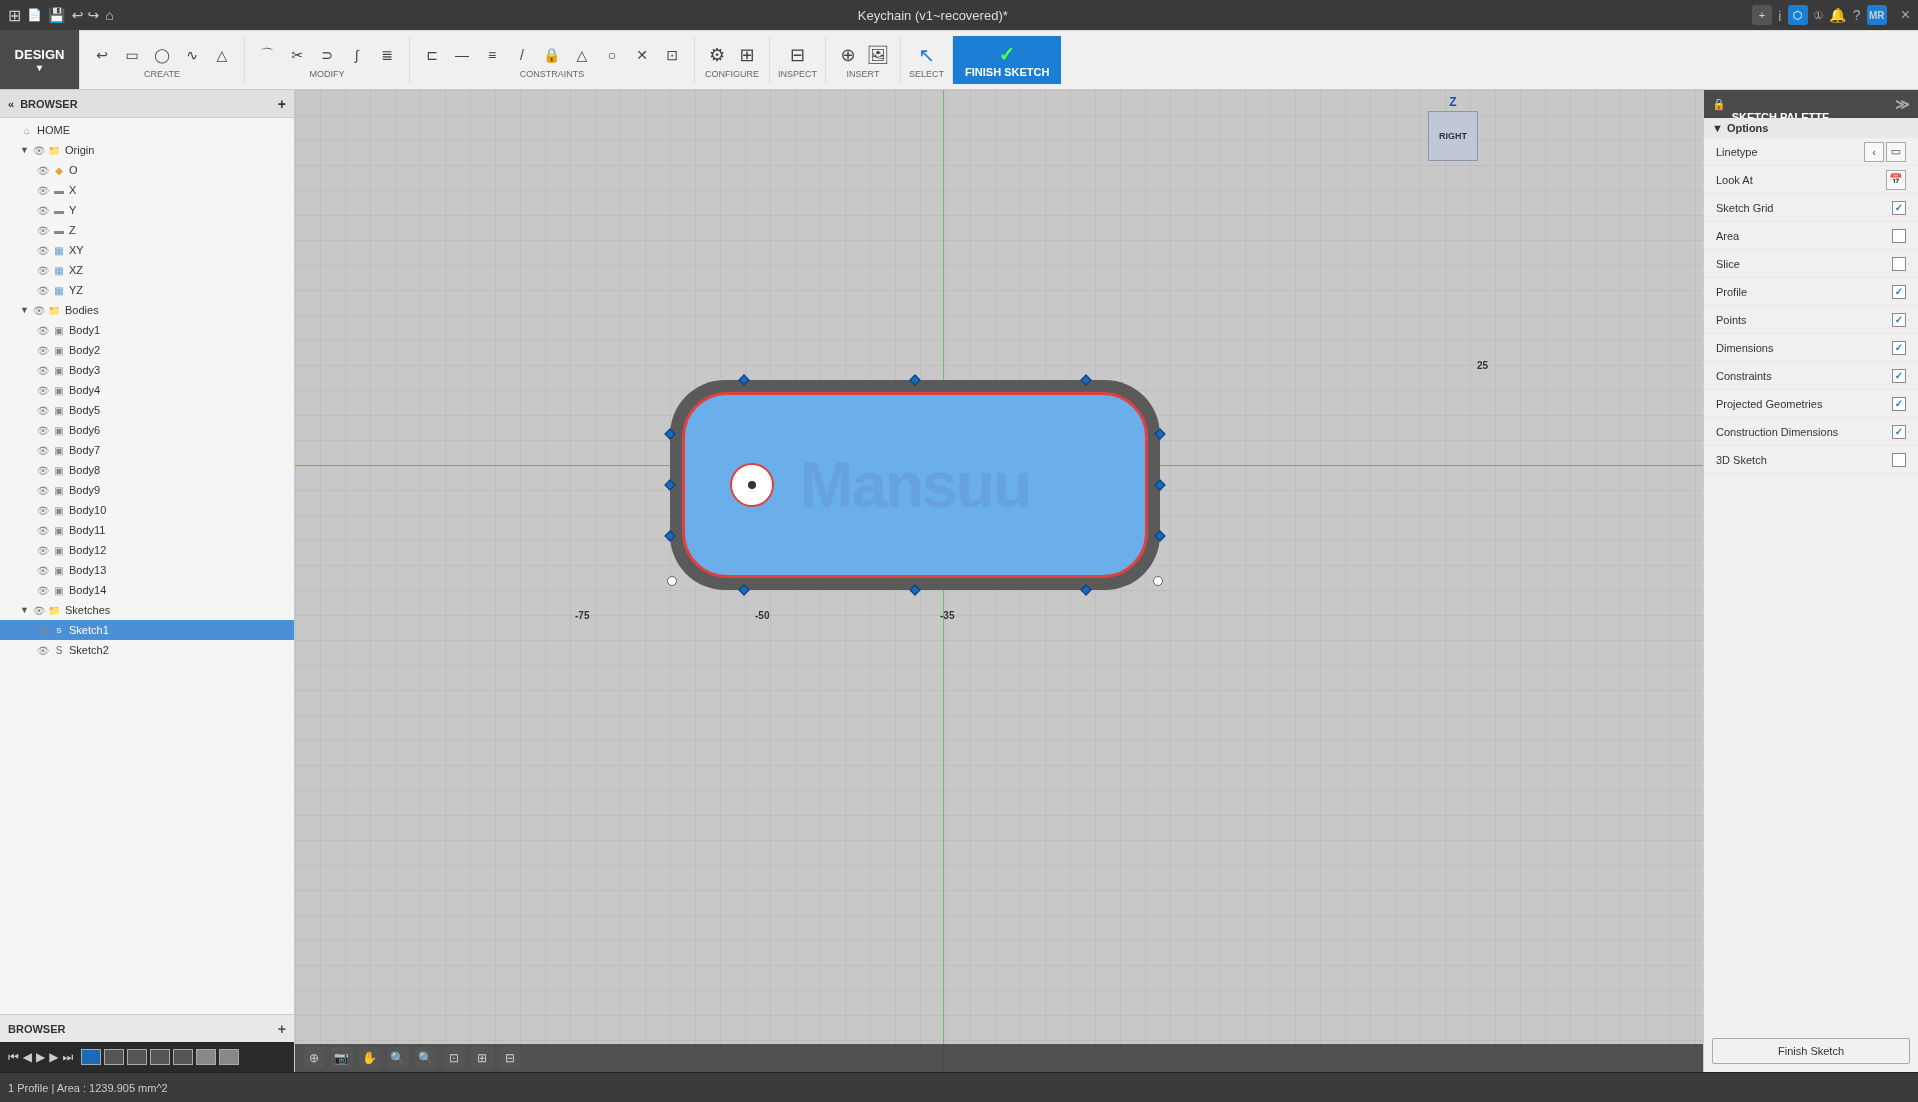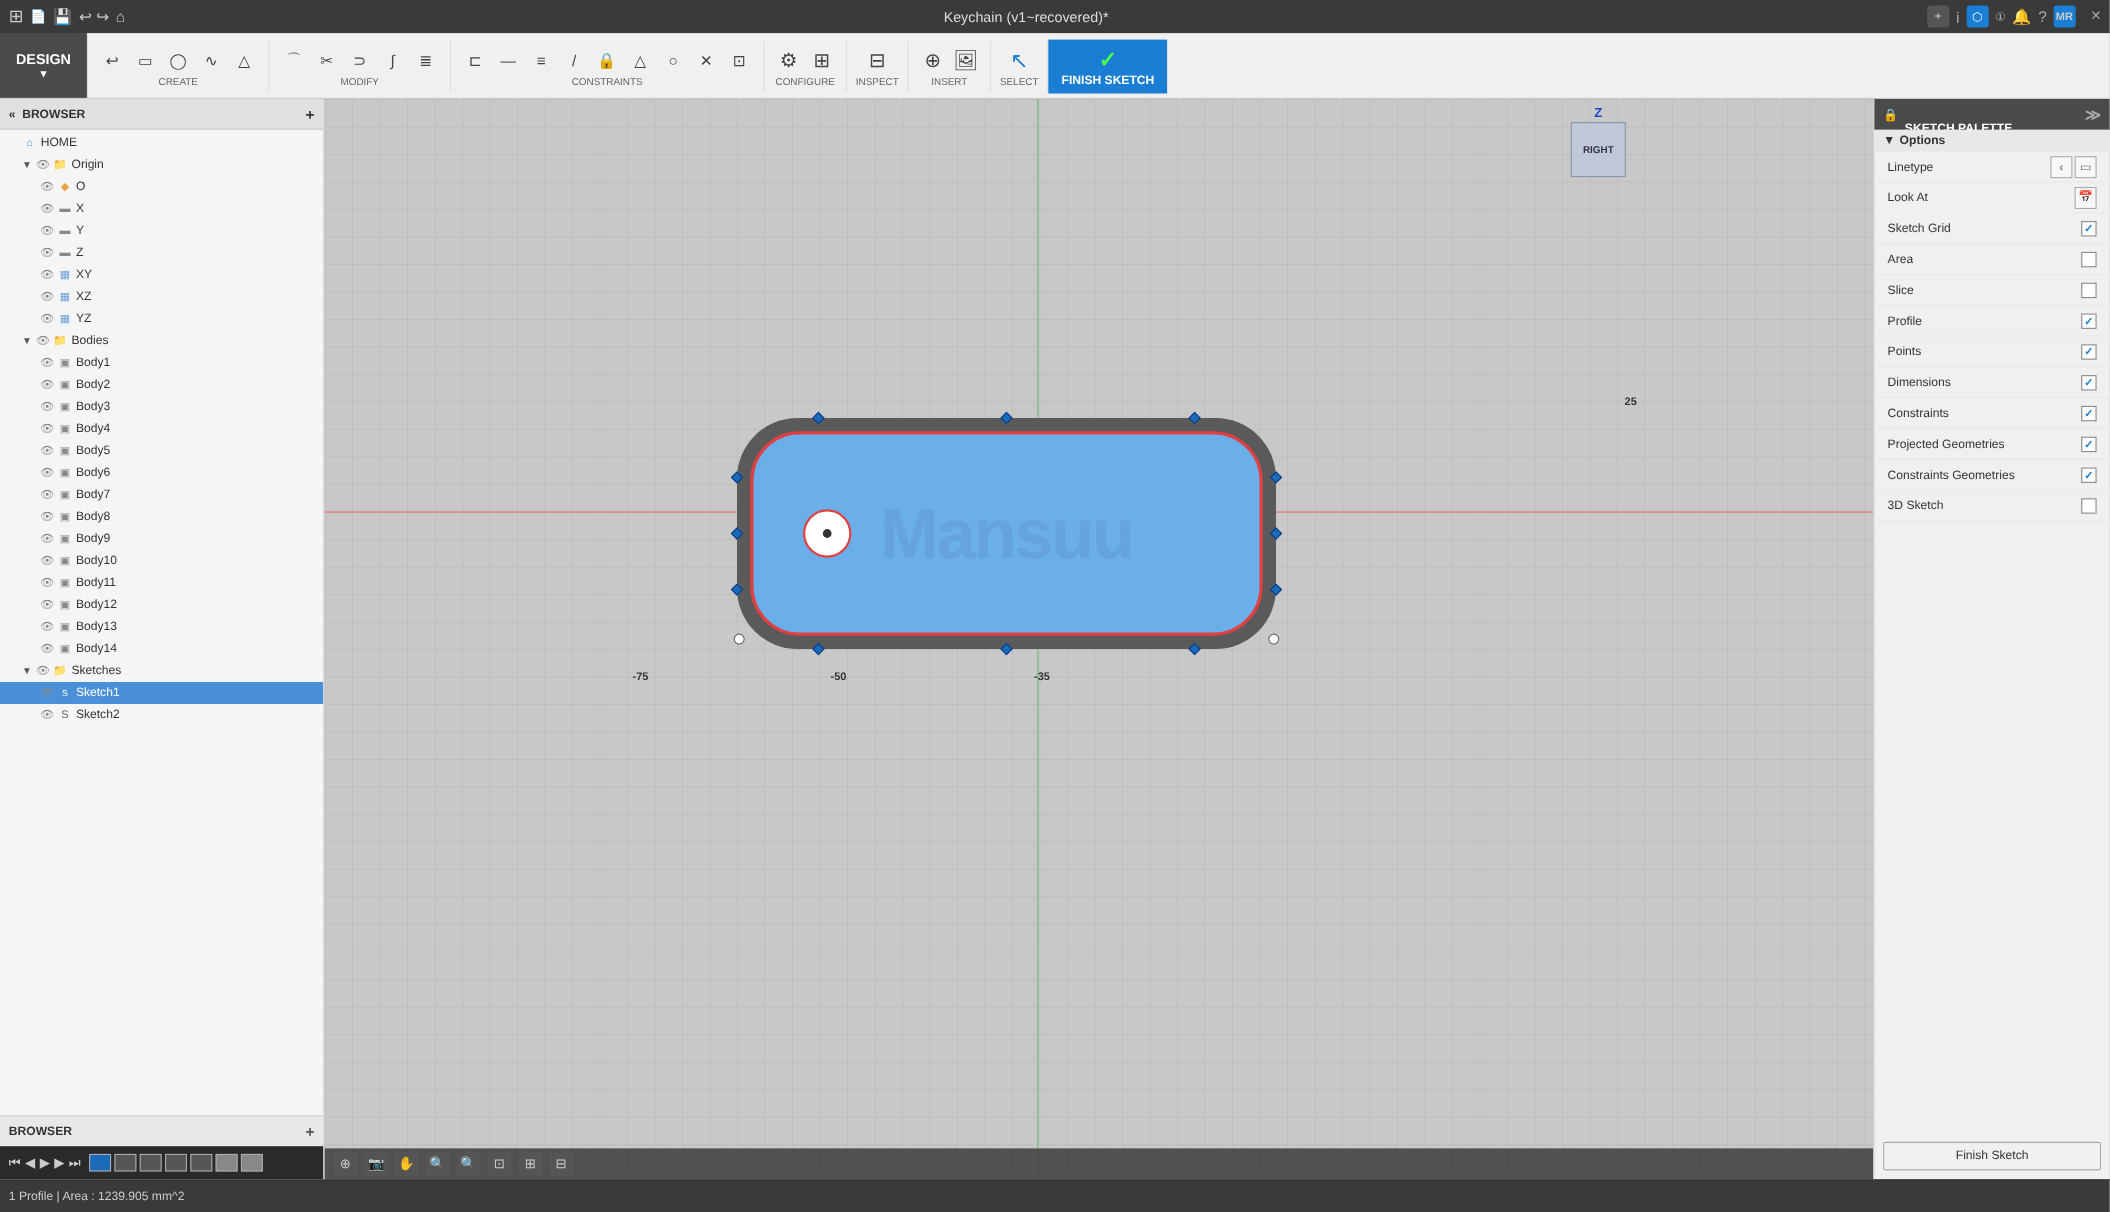--- a/index.html
+++ b/index.html
@@ -764,21 +764,21 @@
     </div>
     <div class="palette-row">
       <span class="row-label">Constraints</span>
       <div class="checkbox checked"></div>
     </div>
     <div class="palette-row">
       <span class="row-label">Projected Geometries</span>
       <div class="checkbox checked"></div>
     </div>
     <div class="palette-row">
-      <span class="row-label">Constraints Geometries</span>
+      <span class="row-label">Construction Dimensions</span>
       <div class="checkbox checked"></div>
     </div>
     <div class="palette-row">
       <span class="row-label">3D Sketch</span>
       <div class="checkbox"></div>
     </div>
     <div style="flex:1;"></div>
     <div class="finish-sketch-palette-btn">Finish Sketch</div>
   </div>
 </div>

